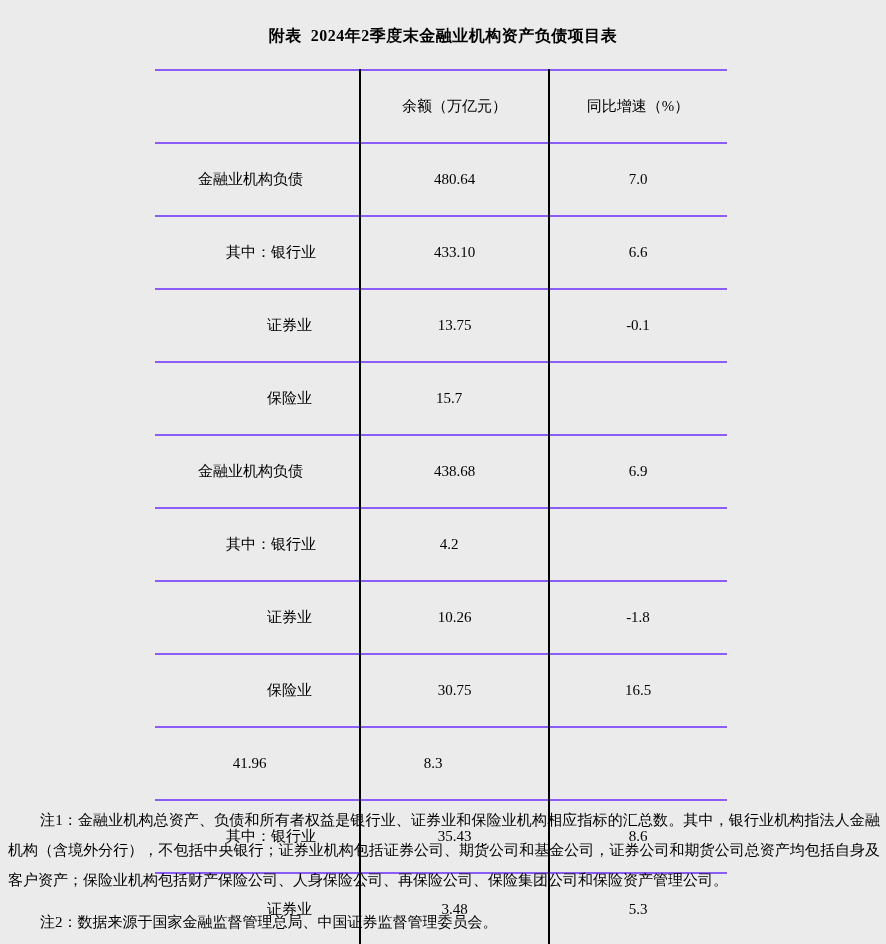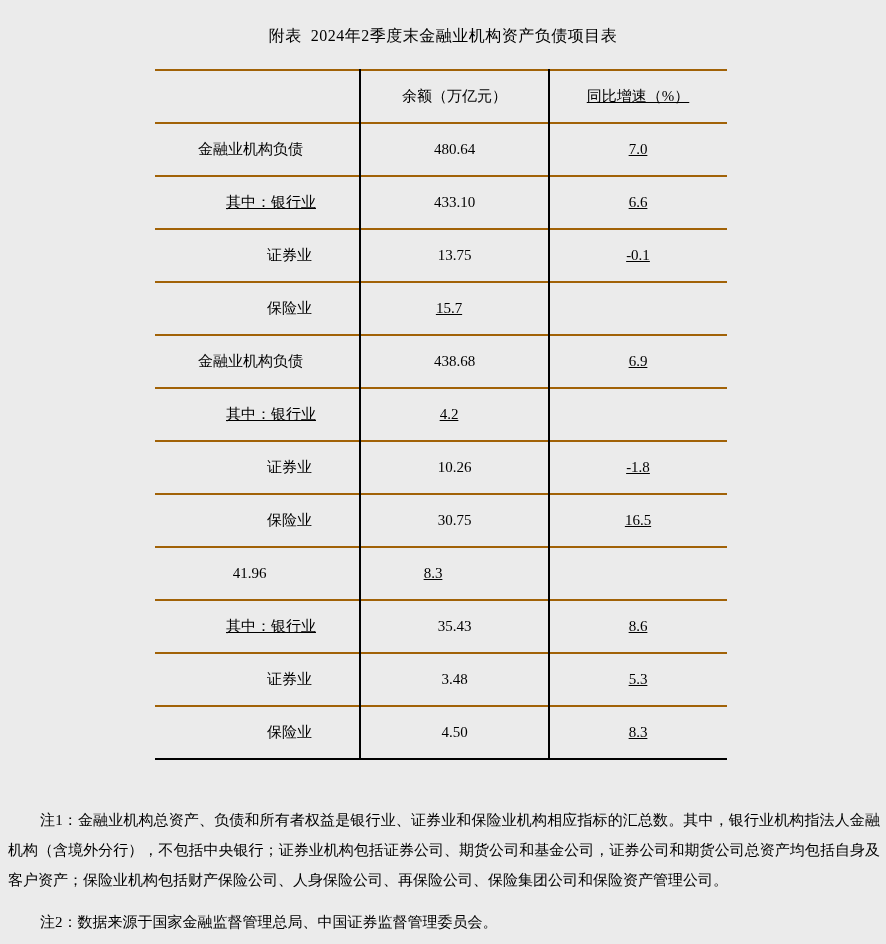--- a/index.html
+++ b/index.html
@@ -7,49 +7,49 @@
     width: 886px; height: 944px;
     background: #ebebeb;
     position: relative;
     font-family: "Liberation Serif", "DejaVu Serif", serif;
     color: #000;
   }
   .title {
     position: absolute;
     top: 24px; left: 0; width: 886px;
     text-align: center;
-    font-size: 16px; font-weight: normal;
+    font-size: 16px; font-weight: bold;
     line-height: 24px;
     letter-spacing: 0.5px;
     white-space: pre;
   }
   .fin-table {
     position: absolute;
     left: 155px; top: 69px;
     width: 572px;
     border-bottom: 2px solid #000;
   }
   .t-row {
     display: flex;
-    height: 53px;
-    border-top: 2px solid #a16207;
+    height: 73px;
+    border-top: 2px solid #8b5cf6;
     box-sizing: border-box;
   }
   .cell {
     display: flex;
     align-items: center;
     box-sizing: border-box;
     font-size: 15px;
     height: 100%;
   }
   .c1 { width: 205px; justify-content: flex-start; }
   .c2 { width: 189px; justify-content: center; }
-  .c3 { width: 178px; justify-content: center; text-decoration: underline; }
+  .c3 { width: 178px; justify-content: center; }
   .lvl0 .c1 { padding-left: 43px; }
-  .lvl1 .c1 { padding-left: 71px; text-decoration: underline; }
+  .lvl1 .c1 { padding-left: 71px; }
   .lvl2 .c1 { padding-left: 112px; }
   .vline {
     position: absolute;
     top: 0; bottom: -2px;
     width: 2px;
     background: #000;
   }
   .vline.v1 { left: 204px; }
   .vline.v2 { left: 393px; }
   .notes {

